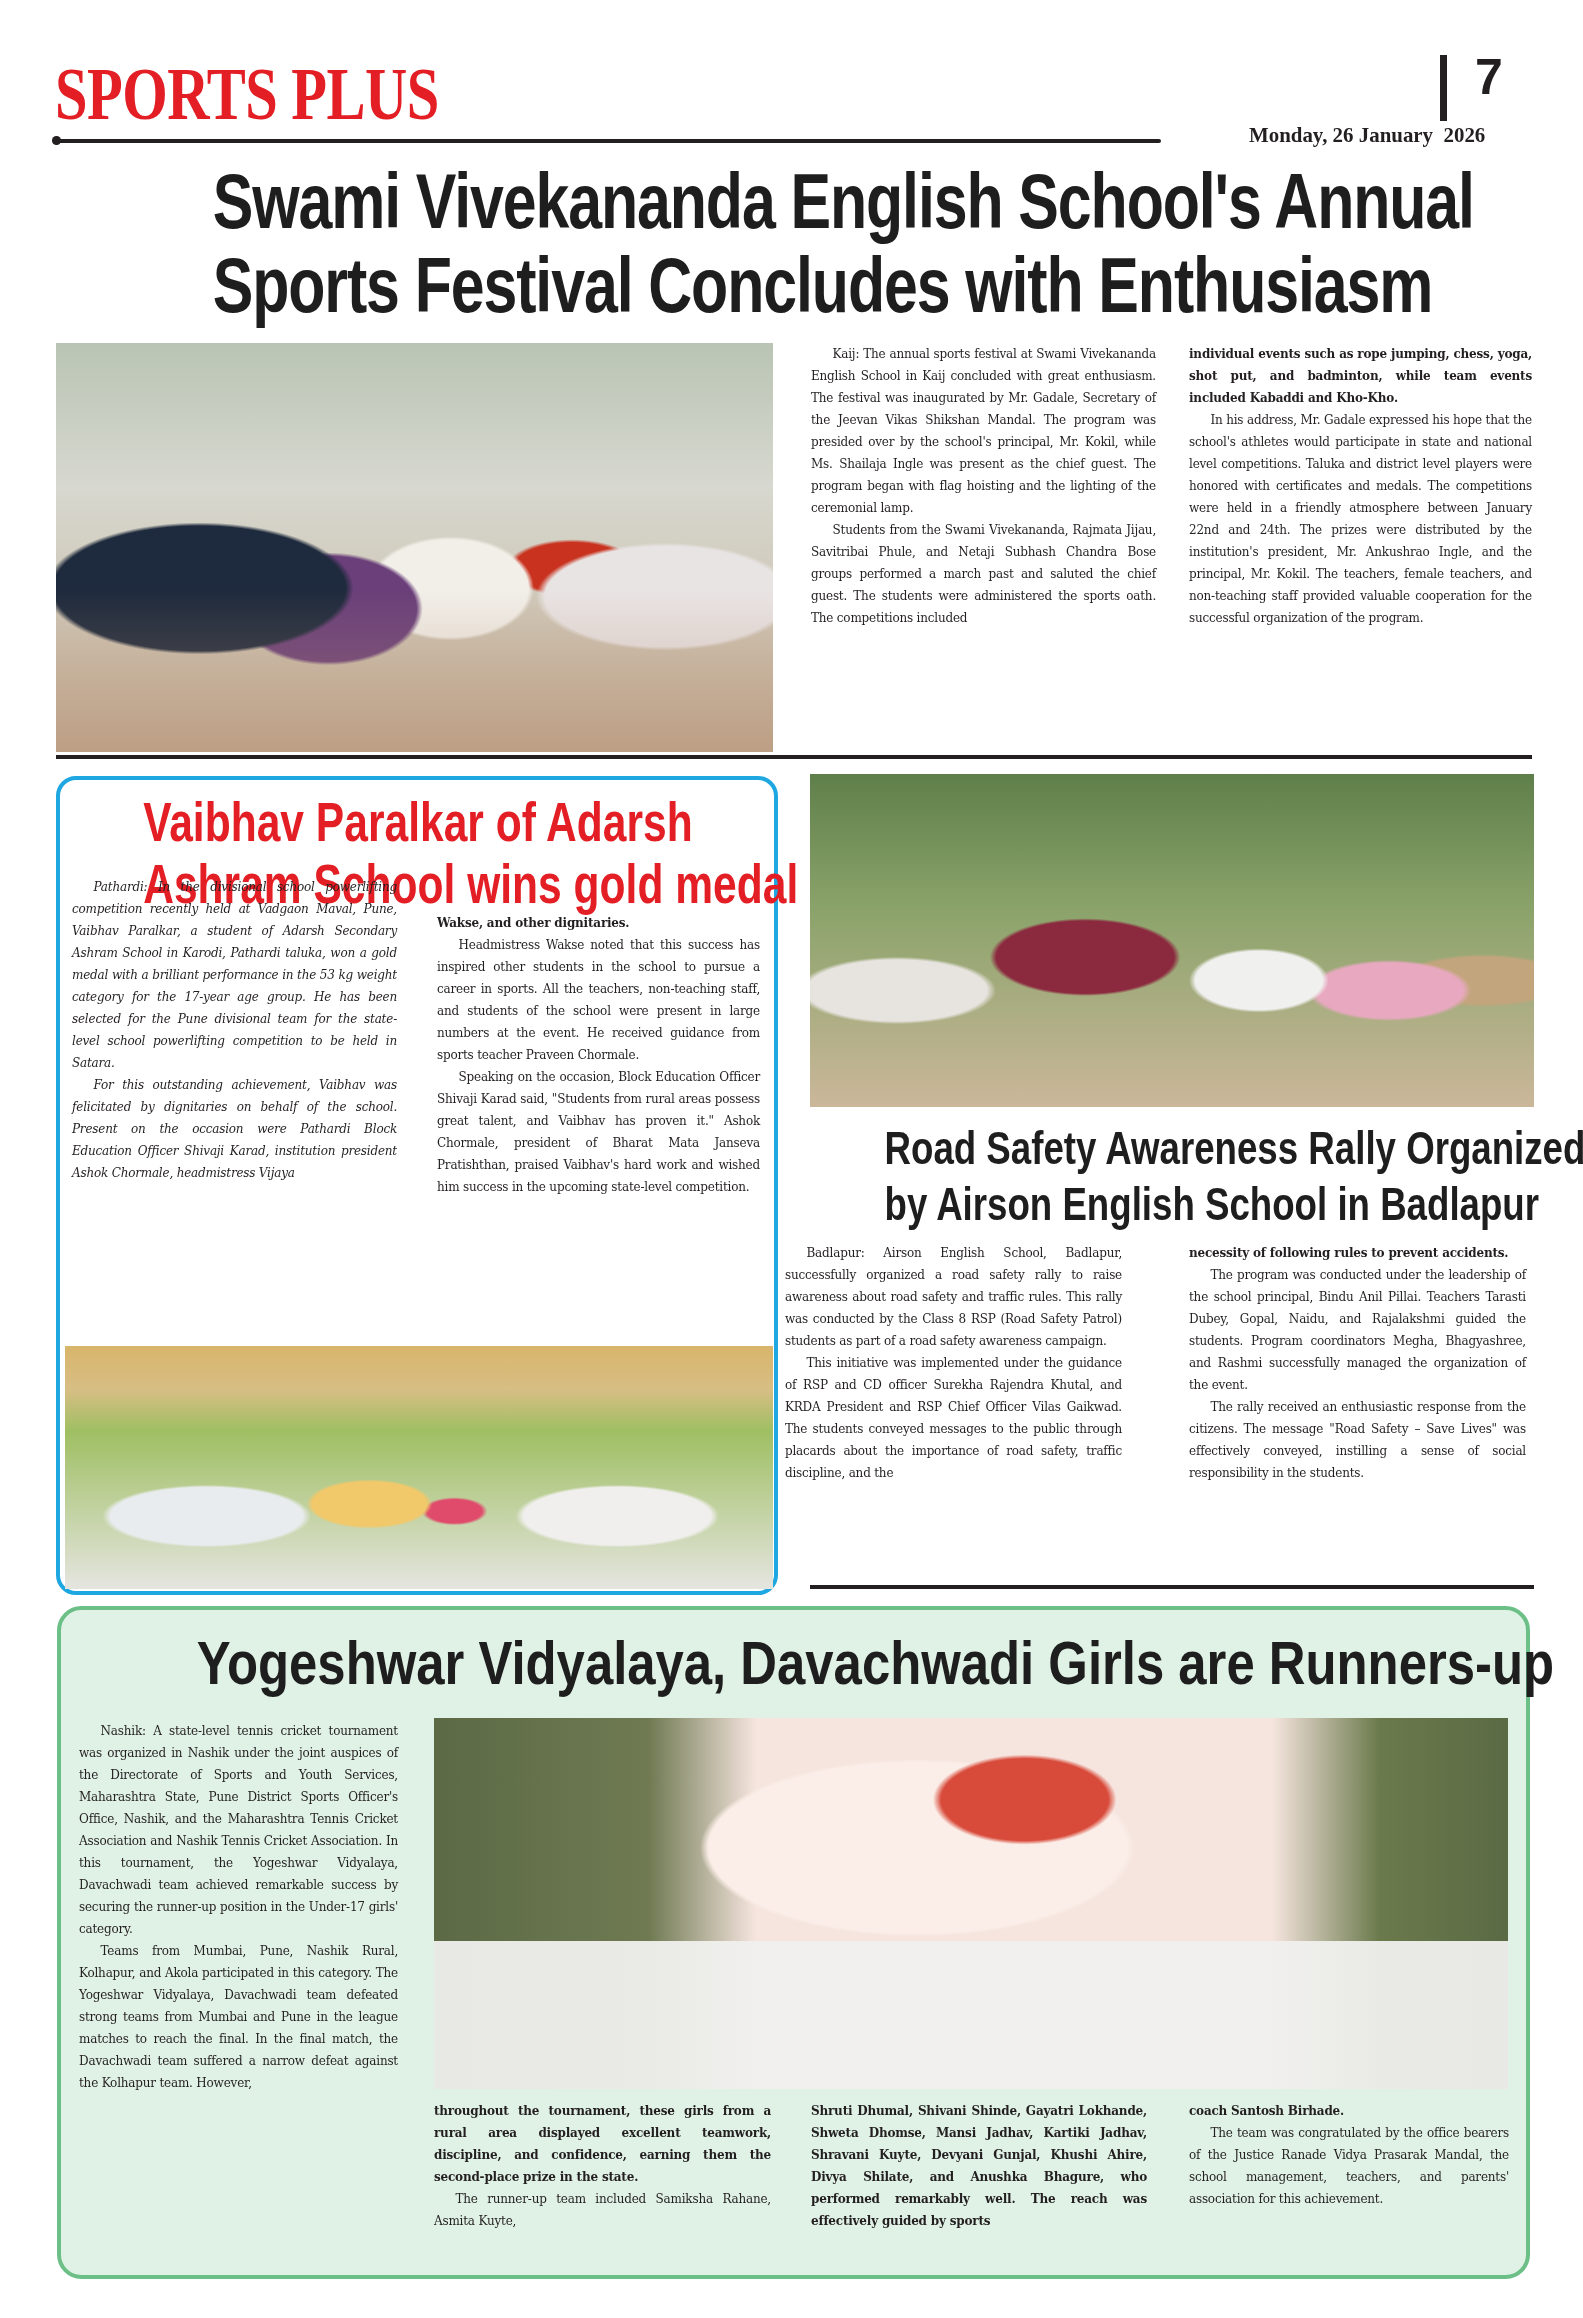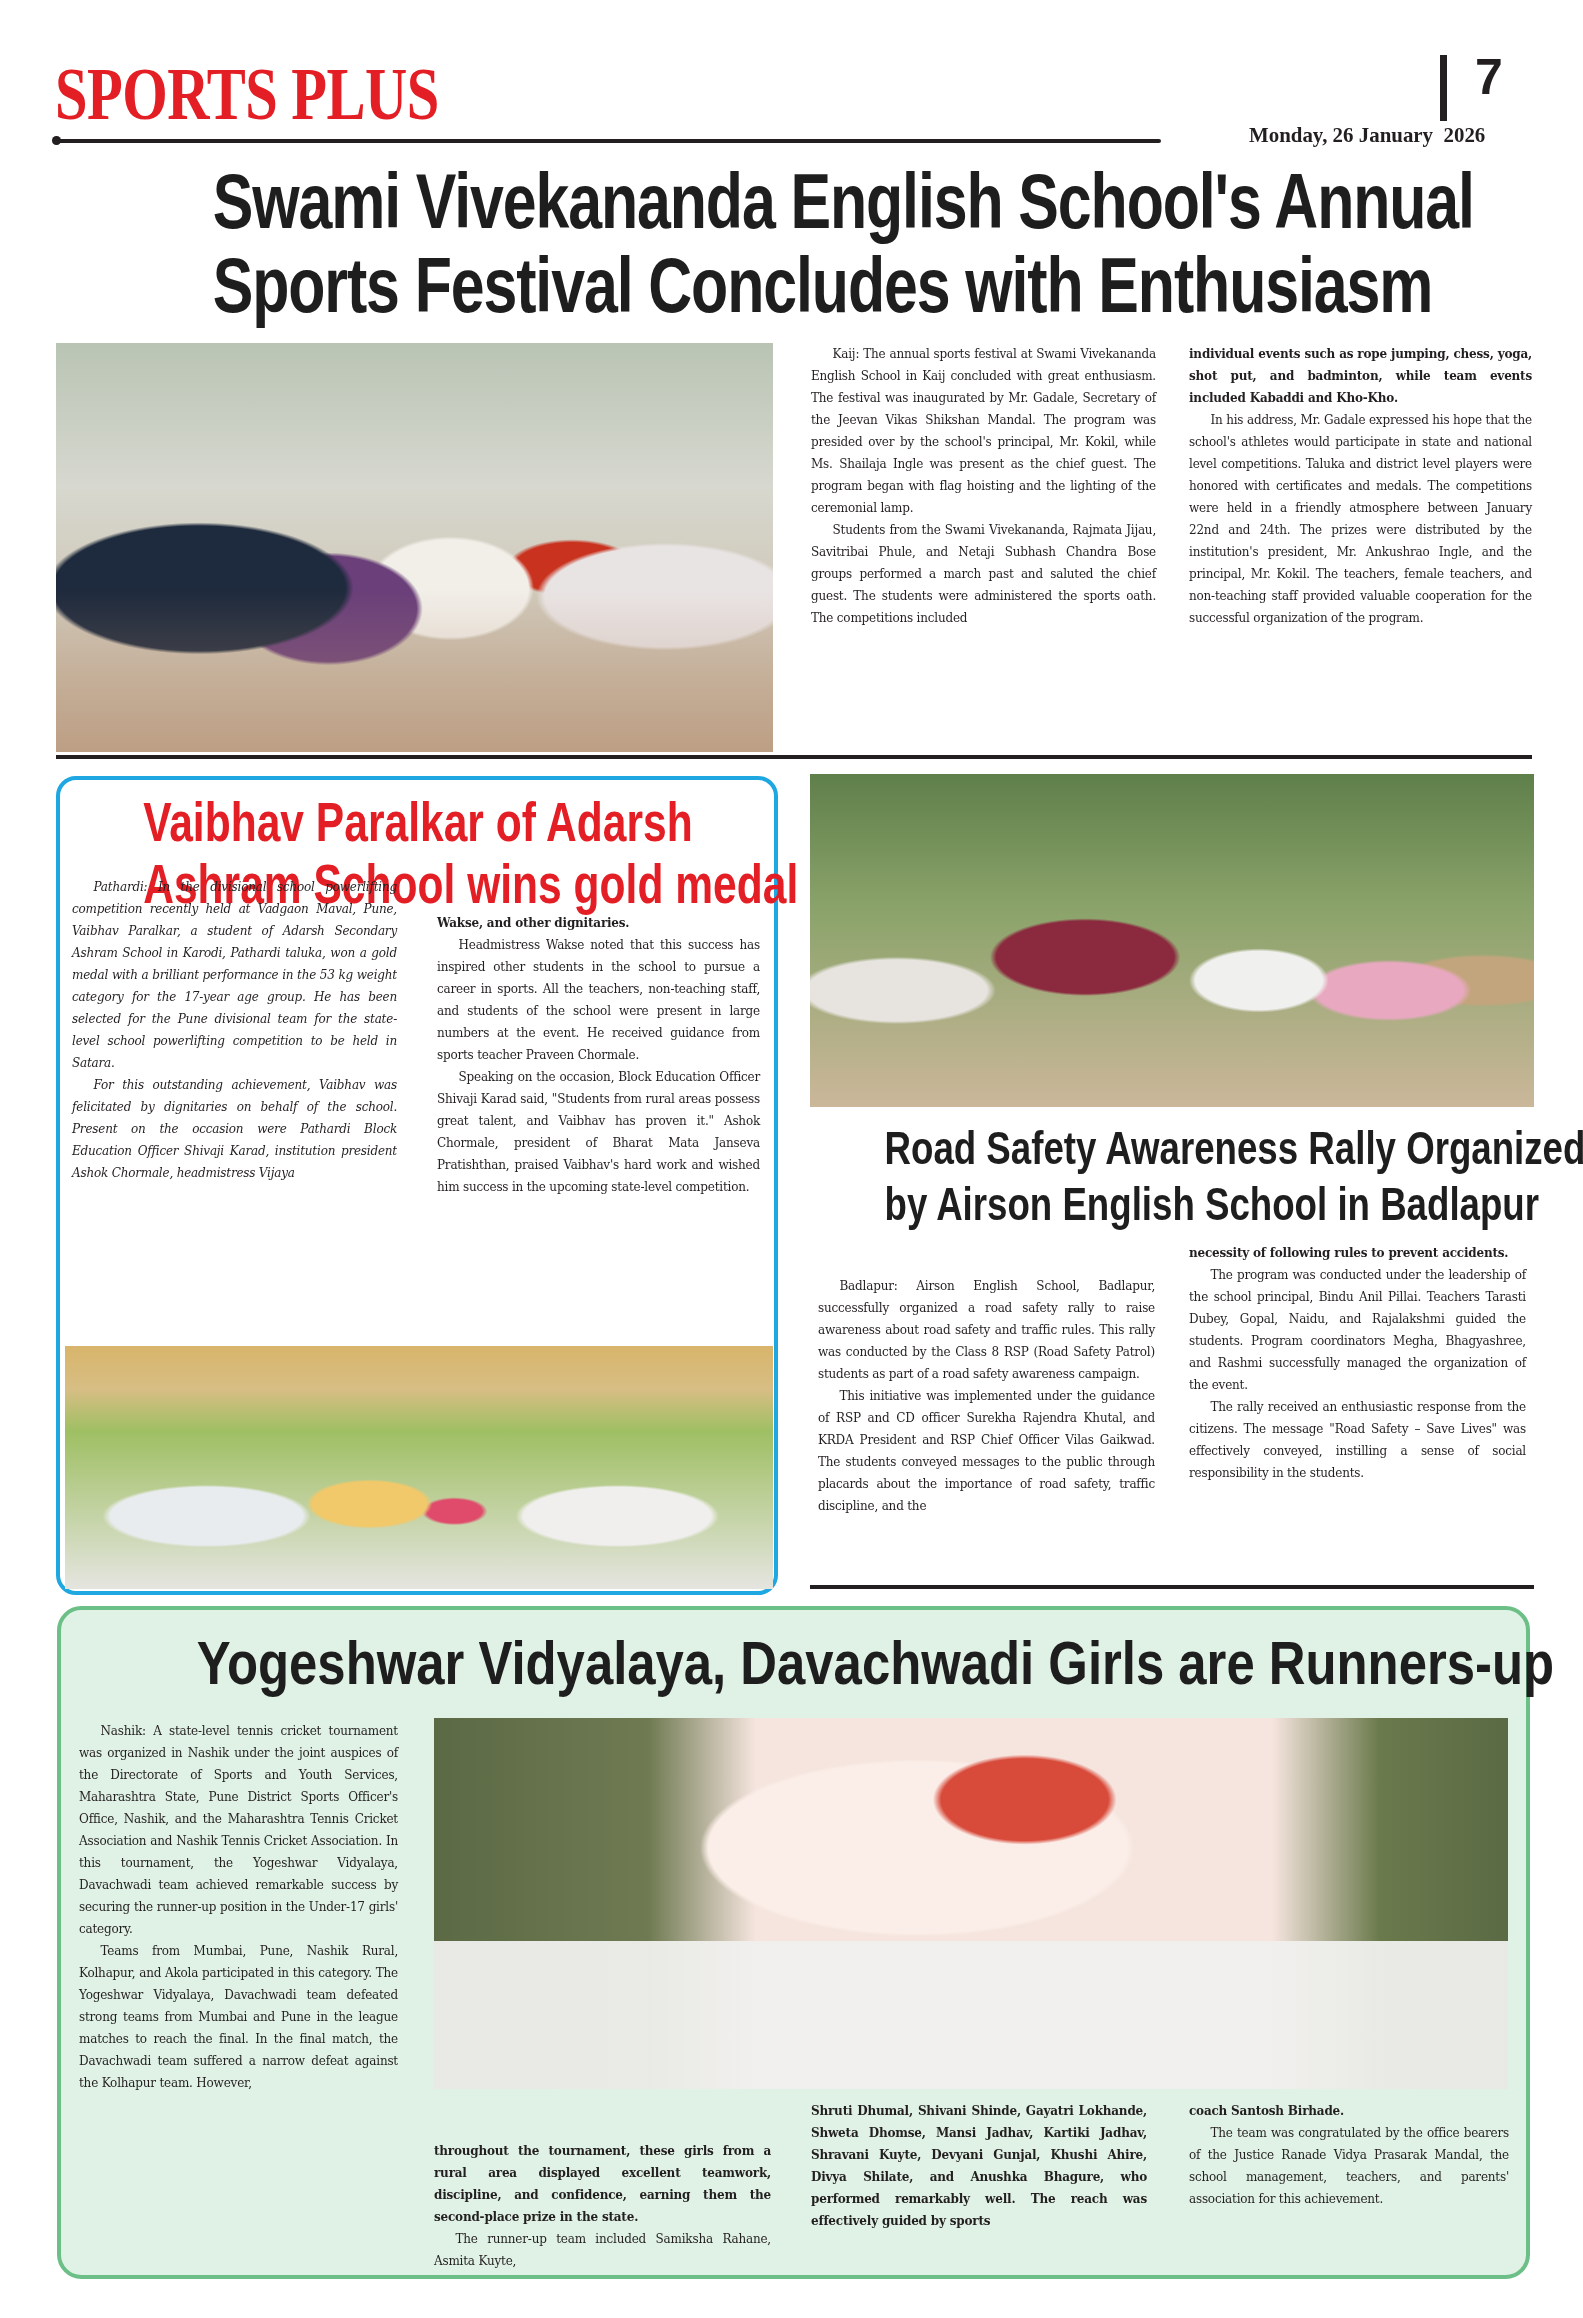--- a/index.html
+++ b/index.html
@@ -105,39 +105,39 @@
   <p>Headmistress Wakse noted that this success has inspired other students in the school to pursue a career in sports. All the teachers, non-teaching staff, and students of the school were present in large numbers at the event. He received guidance from sports teacher Praveen Chormale.</p>
   <p>Speaking on the occasion, Block Education Officer Shivaji Karad said, "Students from rural areas possess great talent, and Vaibhav has proven it." Ashok Chormale, president of Bharat Mata Janseva Pratishthan, praised Vaibhav's hard work and wished him success in the upcoming state-level competition.</p>
 </div>
 <div class="abs photo ph3" title="Vaibhav Paralkar felicitated by dignitaries"></div>
 
 <div class="abs photo ph2" title="RSP students holding RSP banner at Airson English School"></div>
 <div class="abs hl hl-road">
   <div>Road Safety Awareness Rally Organized</div>
   <div>by Airson English School in Badlapur</div>
 </div>
-<div class="abs col" style="left:818px; top:1242px; width:337px;margin-top:33px;">
+<div class="abs col" style="left:785px; top:1242px; width:337px;">
   <p>Badlapur: Airson English School, Badlapur, successfully organized a road safety rally to raise awareness about road safety and traffic rules. This rally was conducted by the Class 8 RSP (Road Safety Patrol) students as part of a road safety awareness campaign.</p>
   <p>This initiative was implemented under the guidance of RSP and CD officer Surekha Rajendra Khutal, and KRDA President and RSP Chief Officer Vilas Gaikwad. The students conveyed messages to the public through placards about the importance of road safety, traffic discipline, and the</p>
 </div>
 <div class="abs col" style="left:1189px; top:1242px; width:337px;">
   <p class="noindent">necessity of following rules to prevent accidents.</p>
   <p>The program was conducted under the leadership of the school principal, Bindu Anil Pillai. Teachers Tarasti Dubey, Gopal, Naidu, and Rajalakshmi guided the students. Program coordinators Megha, Bhagyashree, and Rashmi successfully managed the organization of the event.</p>
   <p>The rally received an enthusiastic response from the citizens. The message "Road Safety – Save Lives" was effectively conveyed, instilling a sense of social responsibility in the students.</p>
 </div>
 <div class="abs rule rule-mid"></div>
 
 <div class="abs box-green"></div>
 <div class="abs hl hl-green">Yogeshwar Vidyalaya, Davachwadi Girls are Runners-up</div>
 <div class="abs col" style="left:79px; top:1720px; width:319px;">
   <p>Nashik: A state-level tennis cricket tournament was organized in Nashik under the joint auspices of the Directorate of Sports and Youth Services, Maharashtra State, Pune District Sports Officer's Office, Nashik, and the Maharashtra Tennis Cricket Association and Nashik Tennis Cricket Association. In this tournament, the Yogeshwar Vidyalaya, Davachwadi team achieved remarkable success by securing the runner-up position in the Under-17 girls' category.</p>
   <p>Teams from Mumbai, Pune, Nashik Rural, Kolhapur, and Akola participated in this category. The Yogeshwar Vidyalaya, Davachwadi team defeated strong teams from Mumbai and Pune in the league matches to reach the final. In the final match, the Davachwadi team suffered a narrow defeat against the Kolhapur team. However,</p>
 </div>
 <div class="abs photo ph4" title="Runner-up girls team with medals and trophy"></div>
-<div class="abs col" style="left:434px; top:2100px; width:337px;margin-top:40px;">
+<div class="abs col" style="left:434px; top:2100px; width:337px;">
   <p class="noindent">throughout the tournament, these girls from a rural area displayed excellent teamwork, discipline, and confidence, earning them the second-place prize in the state.</p>
   <p>The runner-up team included Samiksha Rahane, Asmita Kuyte,</p>
 </div>
 <div class="abs col" style="left:811px; top:2100px; width:336px;">
   <p class="noindent">Shruti Dhumal, Shivani Shinde, Gayatri Lokhande, Shweta Dhomse, Mansi Jadhav, Kartiki Jadhav, Shravani Kuyte, Devyani Gunjal, Khushi Ahire, Divya Shilate, and Anushka Bhagure, who performed remarkably well. The reach was effectively guided by sports</p>
 </div>
 <div class="abs col" style="left:1189px; top:2100px; width:320px;">
   <p class="noindent">coach Santosh Birhade.</p>
   <p>The team was congratulated by the office bearers of the Justice Ranade Vidya Prasarak Mandal, the school management, teachers, and parents' association for this achievement.</p>
 </div>

